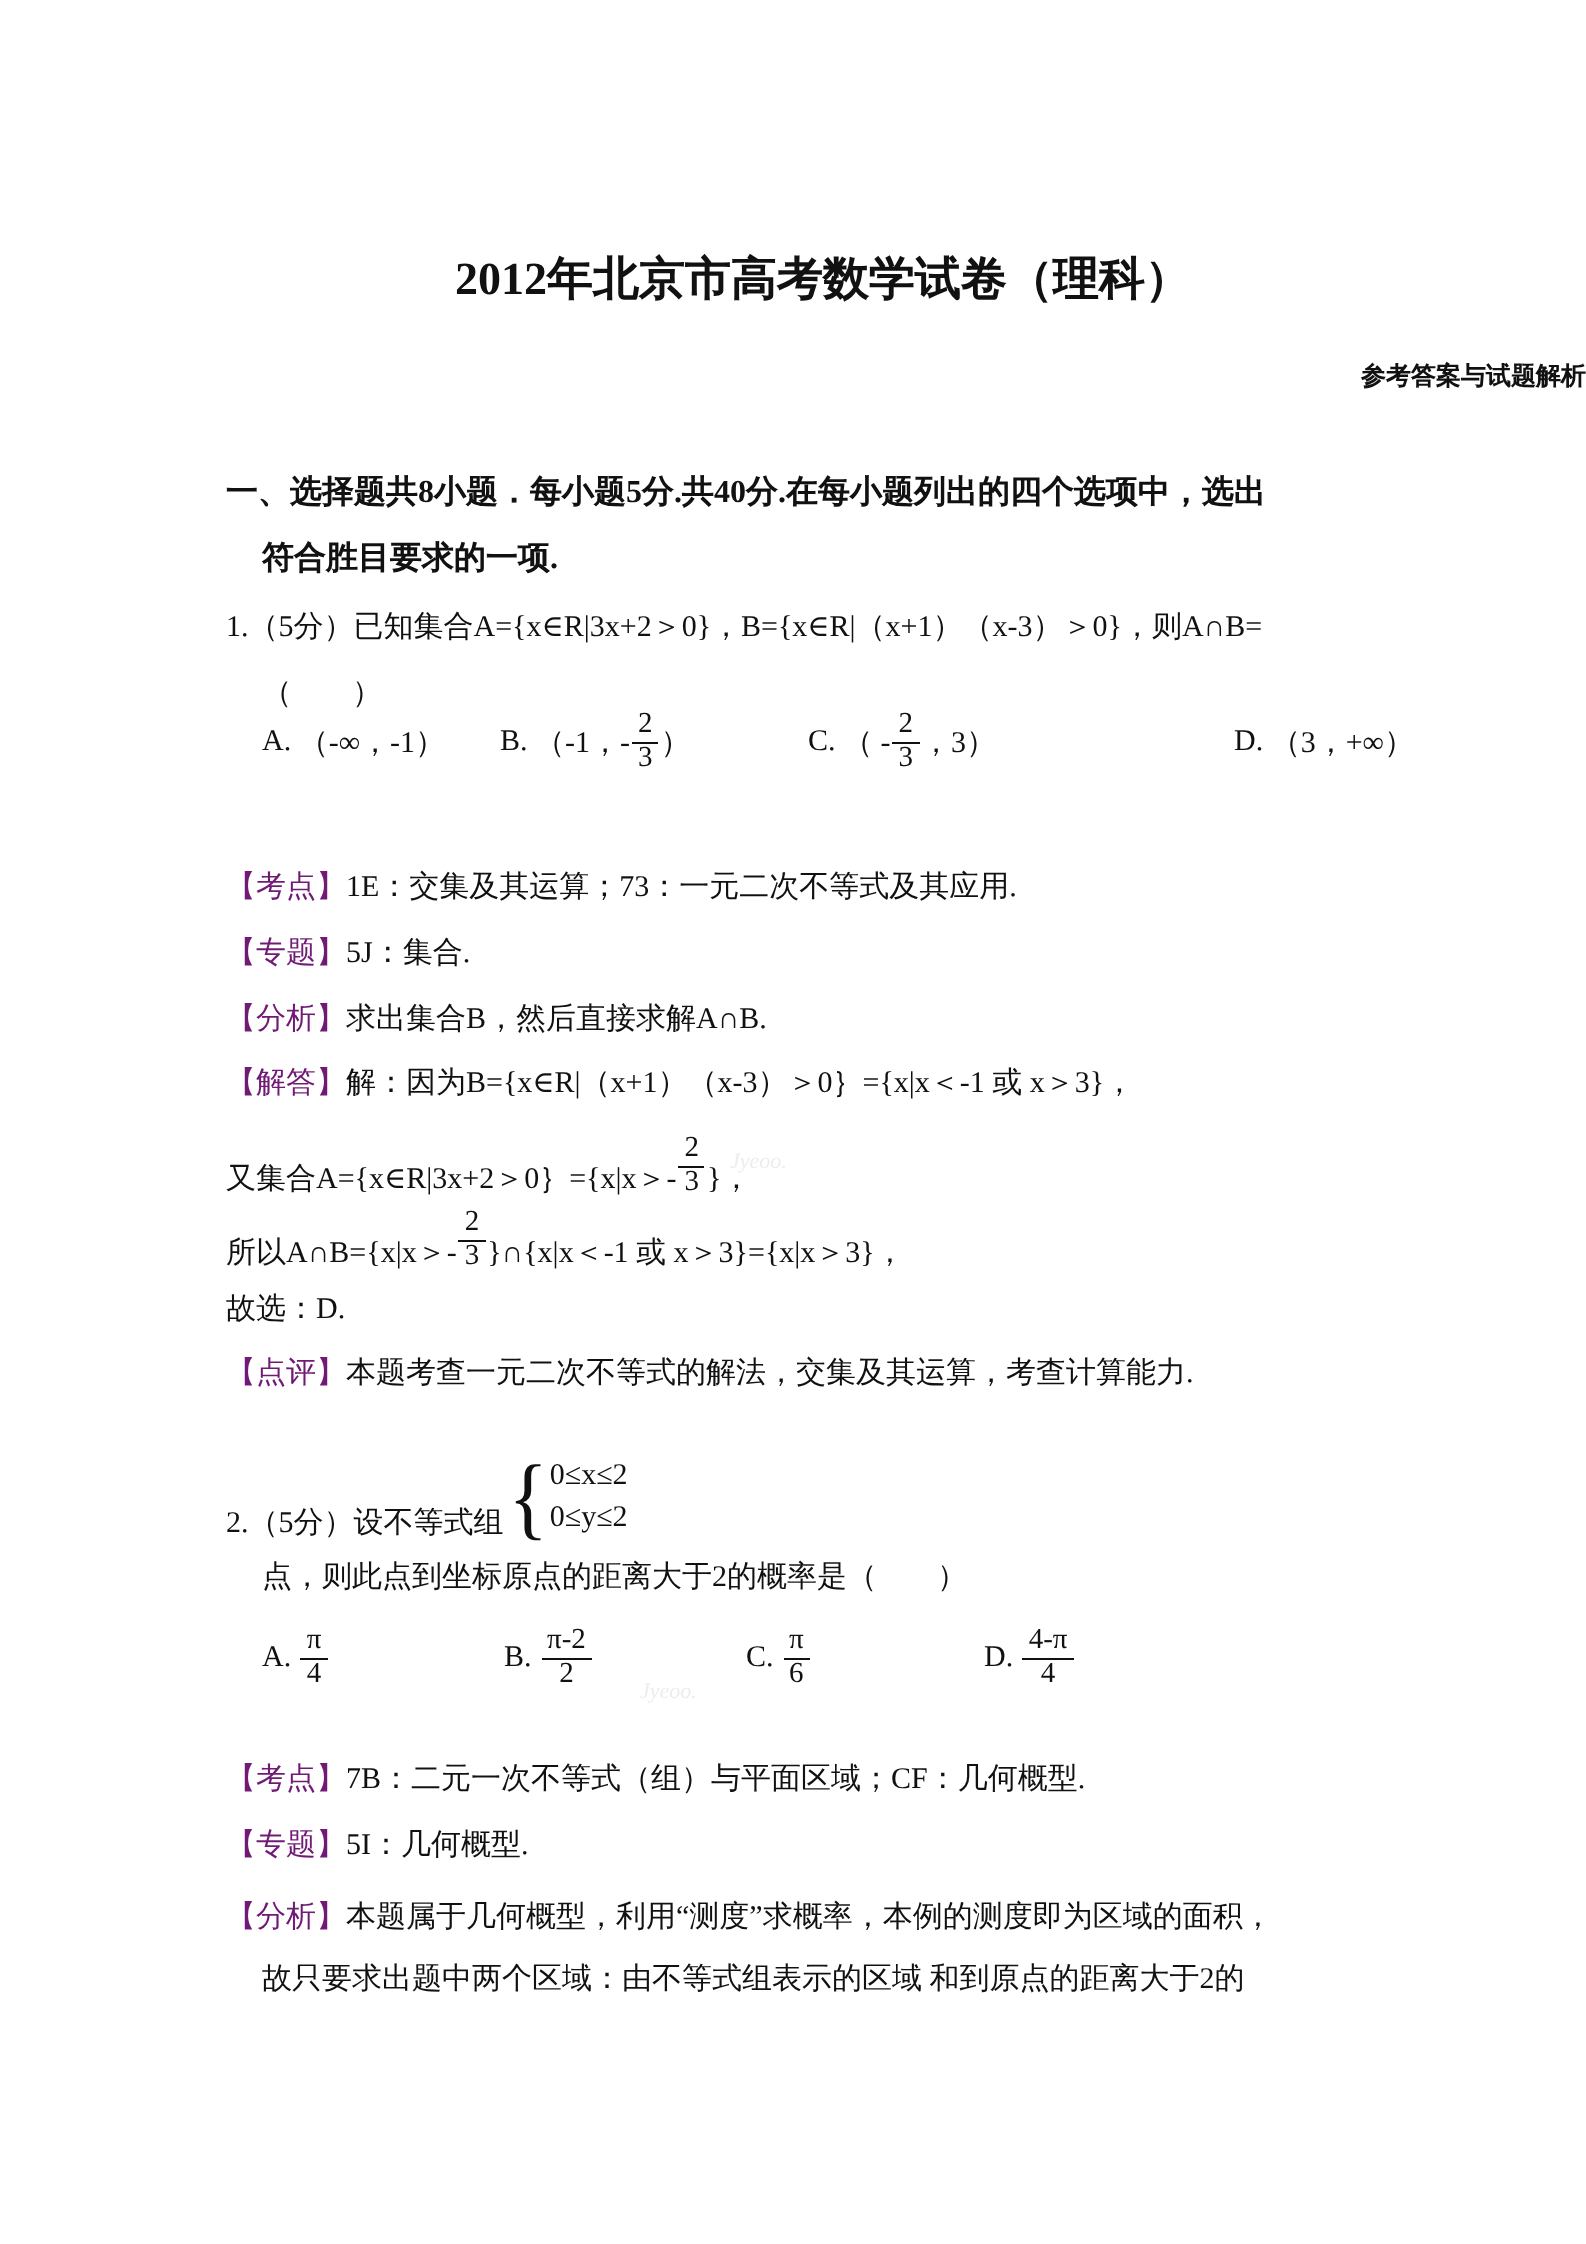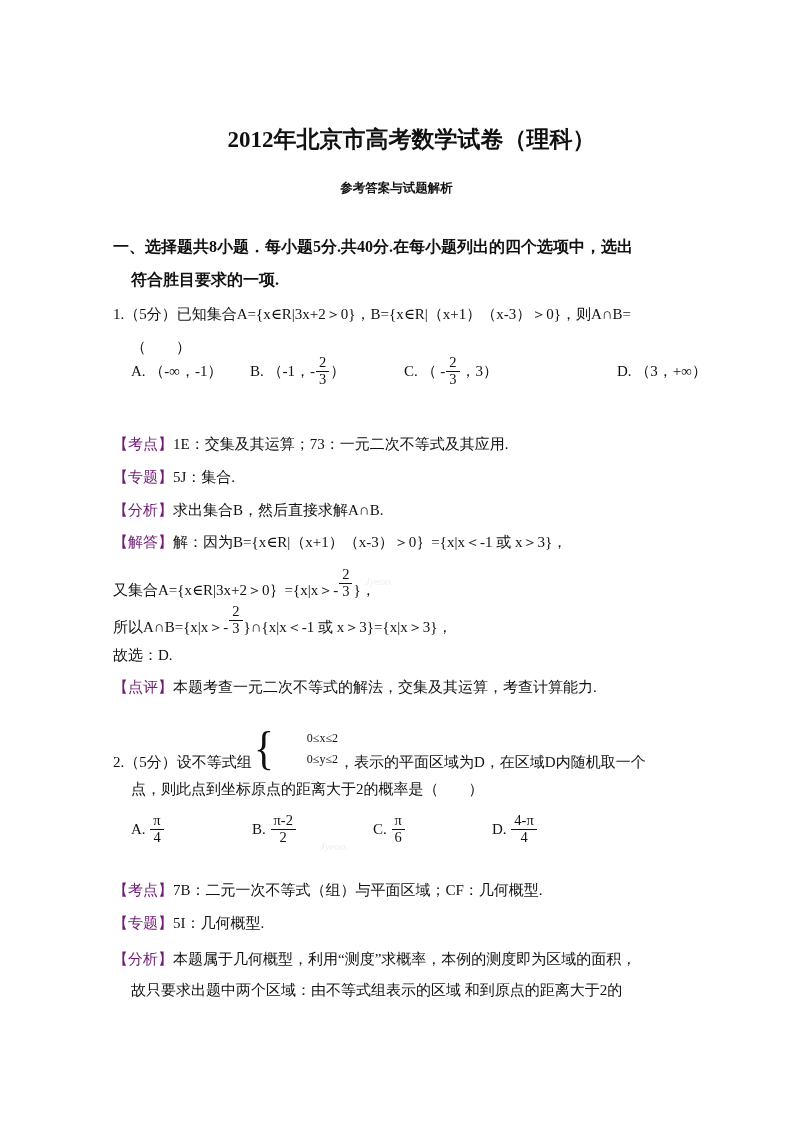--- a/index.html
+++ b/index.html
@@ -30,31 +30,31 @@
   .frac {
     display:inline-flex; flex-direction:column; align-items:center;
     line-height:1.1; font-size:14.5px; margin:0 1px; vertical-align:middle;
   }
   .frac .fn { padding:0 3px; border-bottom:1.4px solid #111; }
   .frac .fd { padding:0 3px; }
   .optrow { position:absolute; left:131px; display:flex; align-items:center; font-size:15px; white-space:pre; }
   .opt { display:flex; align-items:center; white-space:pre; }
   .sys { display:inline-flex; align-items:center; margin:0 1px; }
   .sys .brace { font-size:46px; line-height:1; font-weight:400; transform:scaleX(.9); }
-  .sys .col { display:flex; flex-direction:column; font-size:12px; line-height:21px;margin-left:32px; }
+  .sys .col { display:flex; flex-direction:column; font-size:15px; line-height:21px; }
   .watermark { position:absolute; color:#ededed; font-size:11px; font-style:italic; }
   .footer { position:absolute; left:0; right:0; top:1036px; text-align:center; font-size:12.5px; color:#222; }
 </style>
 </head>
 <body>
 
 <div class="page">
 
   <div class="line center title bold" style="top:130px;padding-left:30px;">2012年北京市高考数学试卷（理科）</div>
-  <div class="line center subtitle bold" style="top:178px;">参考答案与试题解析</div>
+  <div class="line center subtitle bold" style="top:178px;text-align:right;">参考答案与试题解析</div>
 
   <div class="line sec bold" style="top:237px;">一、选择题共8小题．每小题5分.共40分.在每小题列出的四个选项中，选出</div>
   <div class="line sec bold indent" style="top:270px;">符合胜目要求的一项.</div>
 
   <div>
     <div class="line" style="top:304px;">1.（5分）已知集合A={x∈R|3x+2＞0}，B={x∈R|（x+1）（x-3）＞0}，则A∩B=</div>
     <div class="line indent" style="top:337px;">（　　）</div>
 
     <div class="optrow" style="top:349px; height:45px;">
       <span class="opt" style="width:119px;">
@@ -115,21 +115,20 @@
   <div>
     <div class="line fx" style="top:720px; height:52px;">
       <span>2.（5分）设不等式组</span>
       <span class="sys">
         <span class="brace">{</span>
         <span class="col">
           <span>0≤x≤2</span>
           <span>0≤y≤2</span>
         </span>
       </span>
-      <span>，表示的平面区域为D，在区域D内随机取一个</span>
     </div>
     <div class="line indent" style="top:779px;">点，则此点到坐标原点的距离大于2的概率是（　　）</div>
 
     <div class="optrow" style="top:805px; height:48px;">
       <span class="opt" style="width:121px;">
         <span>A.</span><span> </span>
         <span class="frac">
           <span class="fn">π</span>
           <span class="fd">4</span>
         </span>

